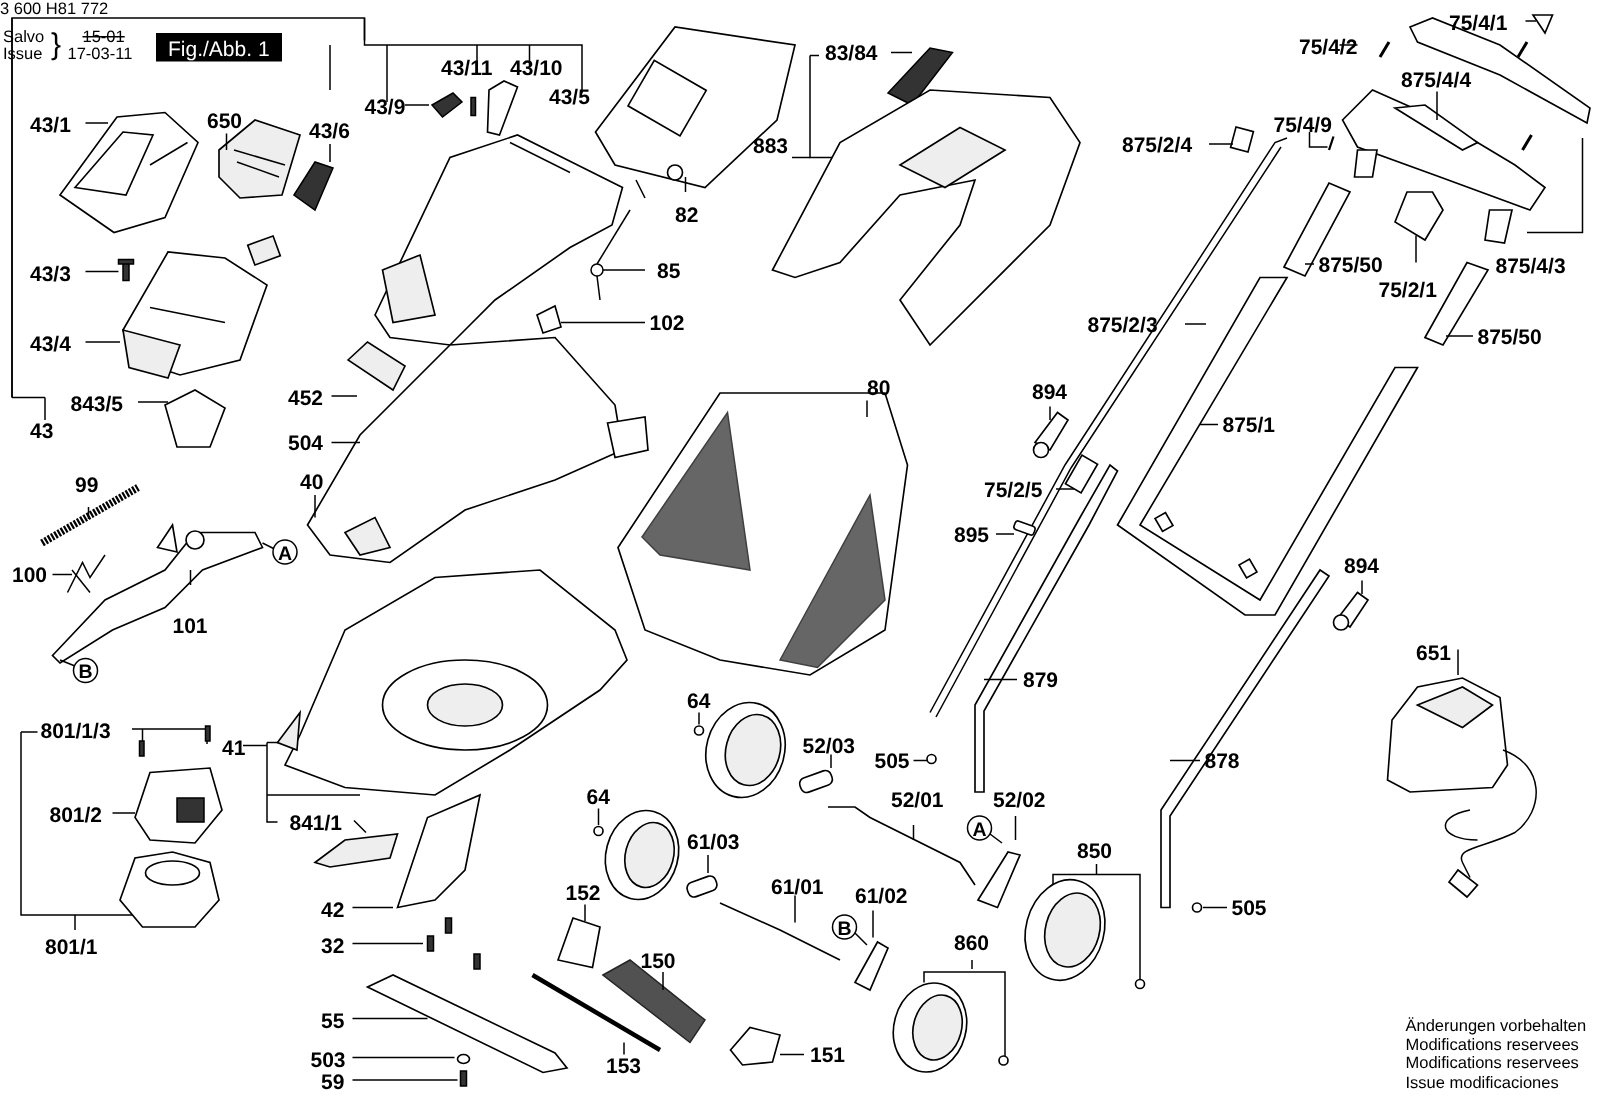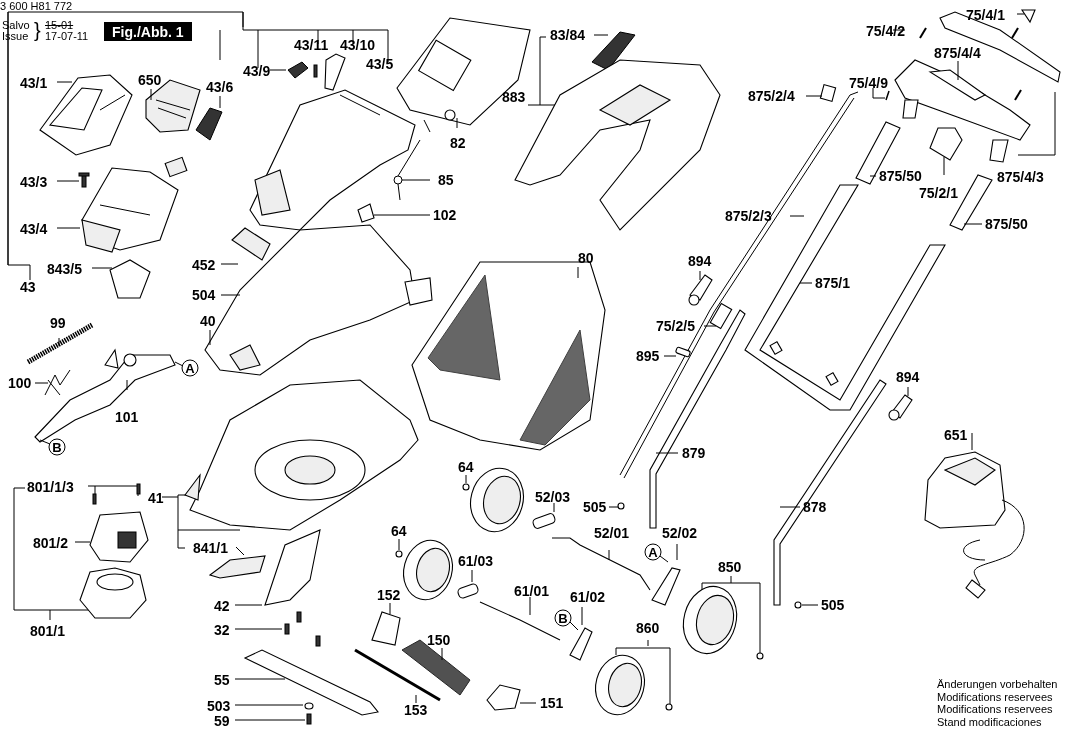--- a/index.html
+++ b/index.html
@@ -3,23 +3,23 @@
 <meta charset="utf-8">
 <style>
   html, body { margin: 0; padding: 0; background: #ffffff; }
   body { width: 1070px; height: 731px; position: relative; overflow: hidden;
          font-family: "Liberation Sans", sans-serif; color: #000; }
   #doc-number { position: absolute; left: 0; top: 0px; font-size: 11px; }
   #stand-block { position: absolute; left: 2px; top: 20px; font-size: 11px; line-height: 11px; }
   #stand-block .brace { position: absolute; left: 32px; top: 0; font-size: 20px; line-height: 20px; }
   #stand-block .labels { position: absolute; left: 0; top: 0; width: 34px; }
   #stand-block .dates { position: absolute; left: 43px; top: 0; width: 60px; }
-  .struck { text-decoration: line-through; }
+  .struck { text-decoration: line-through; margin-left: 10px; }
   #fig-badge { position: absolute; left: 104px; top: 22px; background: #000; color: #fff;
-               font-weight: bold; font-size: 14px; padding: 2px 8px 1px 8px; }
+               font-weight: normal; font-size: 14px; padding: 2px 8px 1px 8px; }
   #diagram { position: absolute; left: 0; top: 0; }
   .lbl { font-family: "Liberation Sans", sans-serif; font-weight: bold; font-size: 14px; fill: #000; }
   .ln { stroke: #000; stroke-width: 1; fill: none; }
   .part { stroke: #000; stroke-width: 1.1; fill: #fff; }
   .part-g { stroke: #000; stroke-width: 1.1; fill: #eee; }
   .dark { fill: #333; stroke: #000; }
   .circ { fill: #fff; stroke: #000; stroke-width: 1; }
   .circ-t { font-family: "Liberation Sans", sans-serif; font-size: 13px; font-weight: bold; }
   #footer { position: absolute; left: 937px; top: 678px; font-size: 11px; line-height: 12.5px; }
 </style>
@@ -28,21 +28,21 @@
 
 <div id="doc-number">3 600 H81 772</div>
 <div id="stand-block">
   <div class="labels">
     <div>Salvo</div>
     <div>Issue</div>
   </div>
   <div class="brace">}</div>
   <div class="dates">
     <div class="struck">15-01</div>
-    <div>17-07-11</div>
+    <div>17-03-11</div>
   </div>
 </div>
 <div id="fig-badge">Fig./Abb. 1</div>
 
 <svg id="diagram" width="1070" height="731" viewBox="0 0 1070 731">
 
   <g>
 
     <polyline class="ln" points="243,27 243,12 8,12 8,265"></polyline>
     <polyline class="ln" points="8,265 30,265"></polyline>
@@ -483,14 +483,14 @@
     <text class="lbl" x="934" y="58">875/4/4</text>
     <text class="lbl" x="997" y="182">875/4/3</text>
     <text class="lbl" x="944" y="440">651</text>
   </g>
 </svg>
 
 <div id="footer">
   <div>Änderungen vorbehalten</div>
   <div>Modifications reservees</div>
   <div>Modifications reservees</div>
-  <div>Stand modificaciones</div>
+  <div>Issue modificaciones</div>
 </div>
 
 </body></html>

